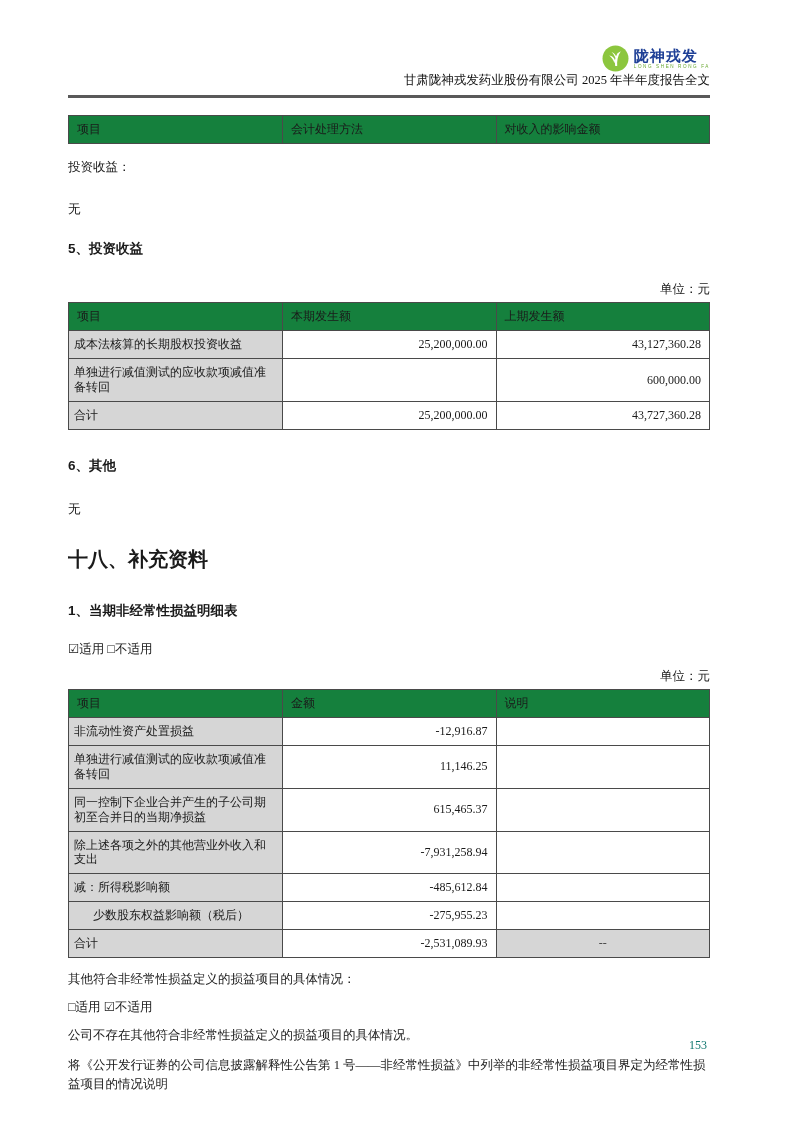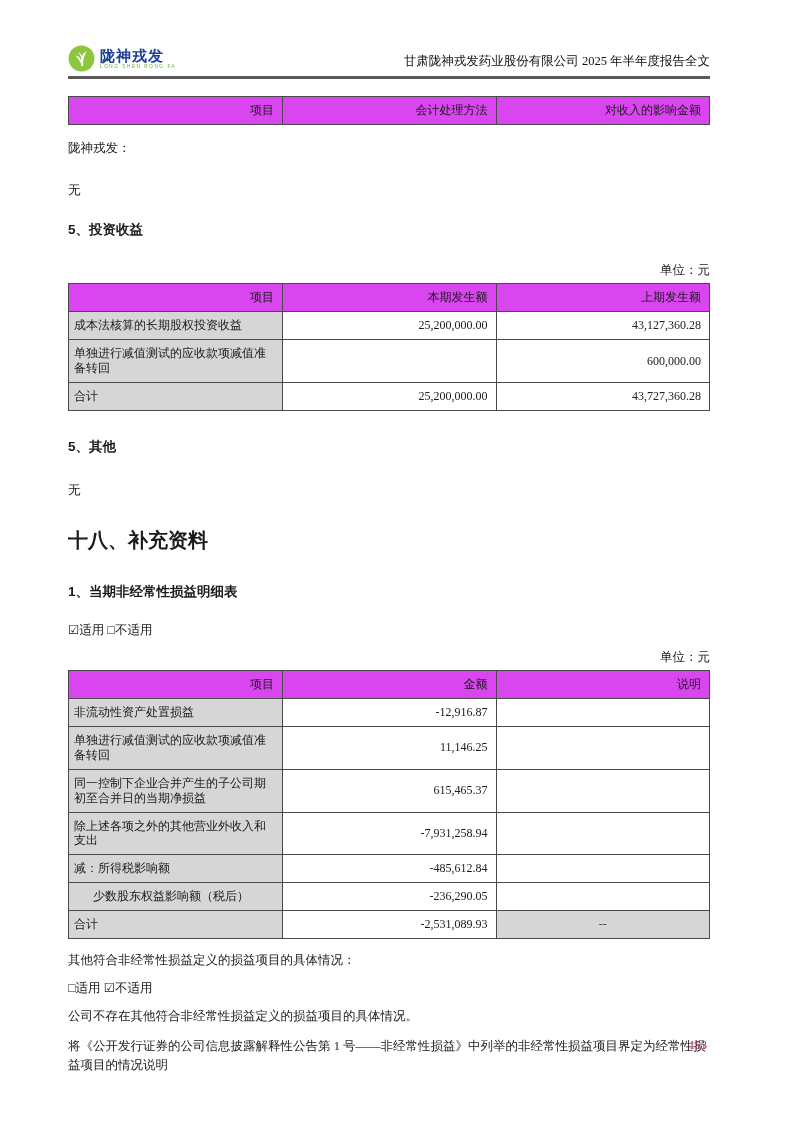--- a/index.html
+++ b/index.html
@@ -6,48 +6,48 @@
   html,body { background:#e8e8e8; }
   .page {
     width:793px; height:1122px; margin:0 auto; background:#ffffff;
     position:relative; overflow:hidden;
     font-family:"Liberation Serif","DejaVu Serif",serif;
     color:#1a1a1a;
   }
   .content { padding:45px 83px 0 68px; }
 
   
-  .hdr { display:flex; justify-content:space-between; align-items:flex-end; }
+  .hdr { display:flex; justify-content:space-between; align-items:flex-end;flex-direction:column; }
   .logo { display:flex; align-items:center; gap:5px; }
   .logo-mark { width:27px; height:27px; flex:0 0 auto; }
   .logo-txt { line-height:1; }
   .brand { font-family:"Liberation Sans","DejaVu Sans",sans-serif; font-weight:bold; font-size:15px; letter-spacing:1px; }
   .brand-sub { font-family:"Liberation Sans","DejaVu Sans",sans-serif; font-size:4.6px; letter-spacing:1.6px; margin-top:2px; }
   .hdr-title { font-size:12.5px; color:#111; padding-bottom:2px; }
   .hdr-rule { height:3px; margin-top:4px; }
 
   
   .p { font-size:12.5px; line-height:1.3; }
   .h-sub { font-family:"Liberation Sans","DejaVu Sans",sans-serif; font-weight:bold; font-size:13.5px; }
   .h-big { font-family:Liberation Sans, sans-serif; font-weight:bold; font-size:20px; }
   .unit { font-size:12.5px; text-align:right; }
 
   
   table { width:100%; border-collapse:collapse; table-layout:fixed; }
   th, td { border:1px solid #4a4a4a; font-size:12px; line-height:1.24; padding:6px 8px;
            overflow:hidden; word-break:break-all; }
-  th { background:#d946ef; font-weight:normal; text-align:right; }
+  th { background:#15803d; font-weight:normal; text-align:left; }
   td.label-cell { background:#d6d6d6; text-align:left; padding-left:5px; }
   td.indent { padding-left:24px; }
   td.col-right { text-align:right; }
   td.col-center { text-align:center; }
   td.col-left { text-align:left; }
   td.shaded { background:#d6d6d6; color:#444; }
 
-  .footer-page { position:absolute; top:1038px; right:86px; font-size:12px; color:#be185d; }
+  .footer-page { position:absolute; top:1038px; right:86px; font-size:12px; color:#0f766e; }
 
   
   .mt-t1   { margin-top:17px; }
   .mt-olbl { margin-top:15px; }
   .mt-none { margin-top:26px; }
   .mt-s5   { margin-top:23px; }
   .mt-u1   { margin-top:23px; }
   .mt-tbl  { margin-top:4px; }
   .mt-s6   { margin-top:27px; }
   .mt-none2{ margin-top:26px; }
@@ -89,21 +89,21 @@
         </colgroup>
       <thead>
         <tr>
           <th>项目</th>
           <th>会计处理方法</th>
           <th>对收入的影响金额</th>
         </tr>
       </thead>
     </table>
 
-    <p class="p mt-olbl">陇神戎发：</p>
+    <p class="p mt-olbl">投资收益：</p>
     <p class="p mt-none">无</p>
 
     <h3 class="h-sub mt-s5">5、投资收益</h3>
     <p class="unit mt-u1">单位：元</p>
     <table class="mt-tbl">
       <colgroup>
           <col style="width:33.4%">
           <col style="width:33.3%">
           <col style="width:33.3%">
         </colgroup>
@@ -126,21 +126,21 @@
             <td class="col-right">600,000.00</td>
           </tr>
           <tr>
             <td class="col-left label-cell">合计</td>
             <td class="col-right">25,200,000.00</td>
             <td class="col-right">43,727,360.28</td>
           </tr>
         </tbody>
     </table>
 
-    <h3 class="h-sub mt-s6">5、其他</h3>
+    <h3 class="h-sub mt-s6">6、其他</h3>
     <p class="p mt-none2">无</p>
 
     <h2 class="h-big mt-h18">十八、补充资料</h2>
     <h3 class="h-sub mt-sub1">1、当期非经常性损益明细表</h3>
     <p class="p mt-app">☑适用 □不适用</p>
     <p class="unit mt-u2">单位：元</p>
 
     <table class="mt-tbl">
       <colgroup>
           <col style="width:33.4%">
@@ -175,21 +175,21 @@
             <td class="col-right">-7,931,258.94</td>
             <td class="col-center"></td>
           </tr>
           <tr>
             <td class="col-left label-cell">减：所得税影响额</td>
             <td class="col-right">-485,612.84</td>
             <td class="col-center"></td>
           </tr>
           <tr>
             <td class="col-left label-cell indent">少数股东权益影响额（税后）</td>
-            <td class="col-right">-236,290.05</td>
+            <td class="col-right">-275,955.23</td>
             <td class="col-center"></td>
           </tr>
           <tr>
             <td class="col-left label-cell">合计</td>
             <td class="col-right">-2,531,089.93</td>
             <td class="col-center shaded">--</td>
           </tr>
         </tbody>
     </table>
 

